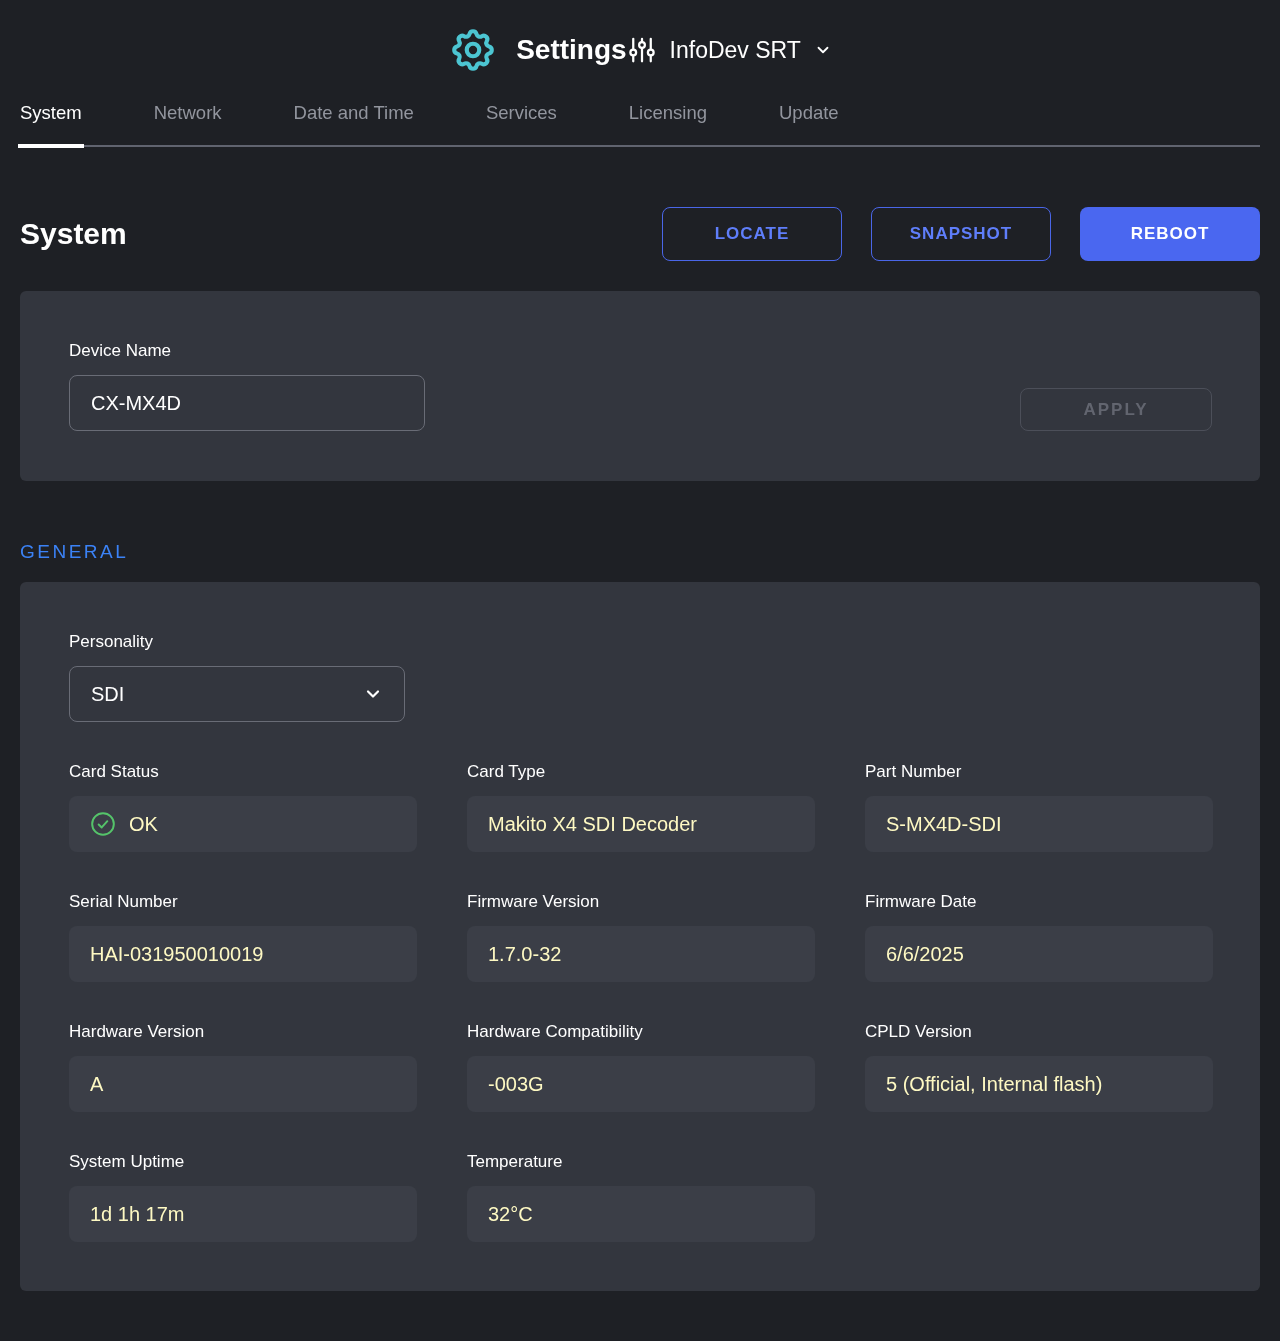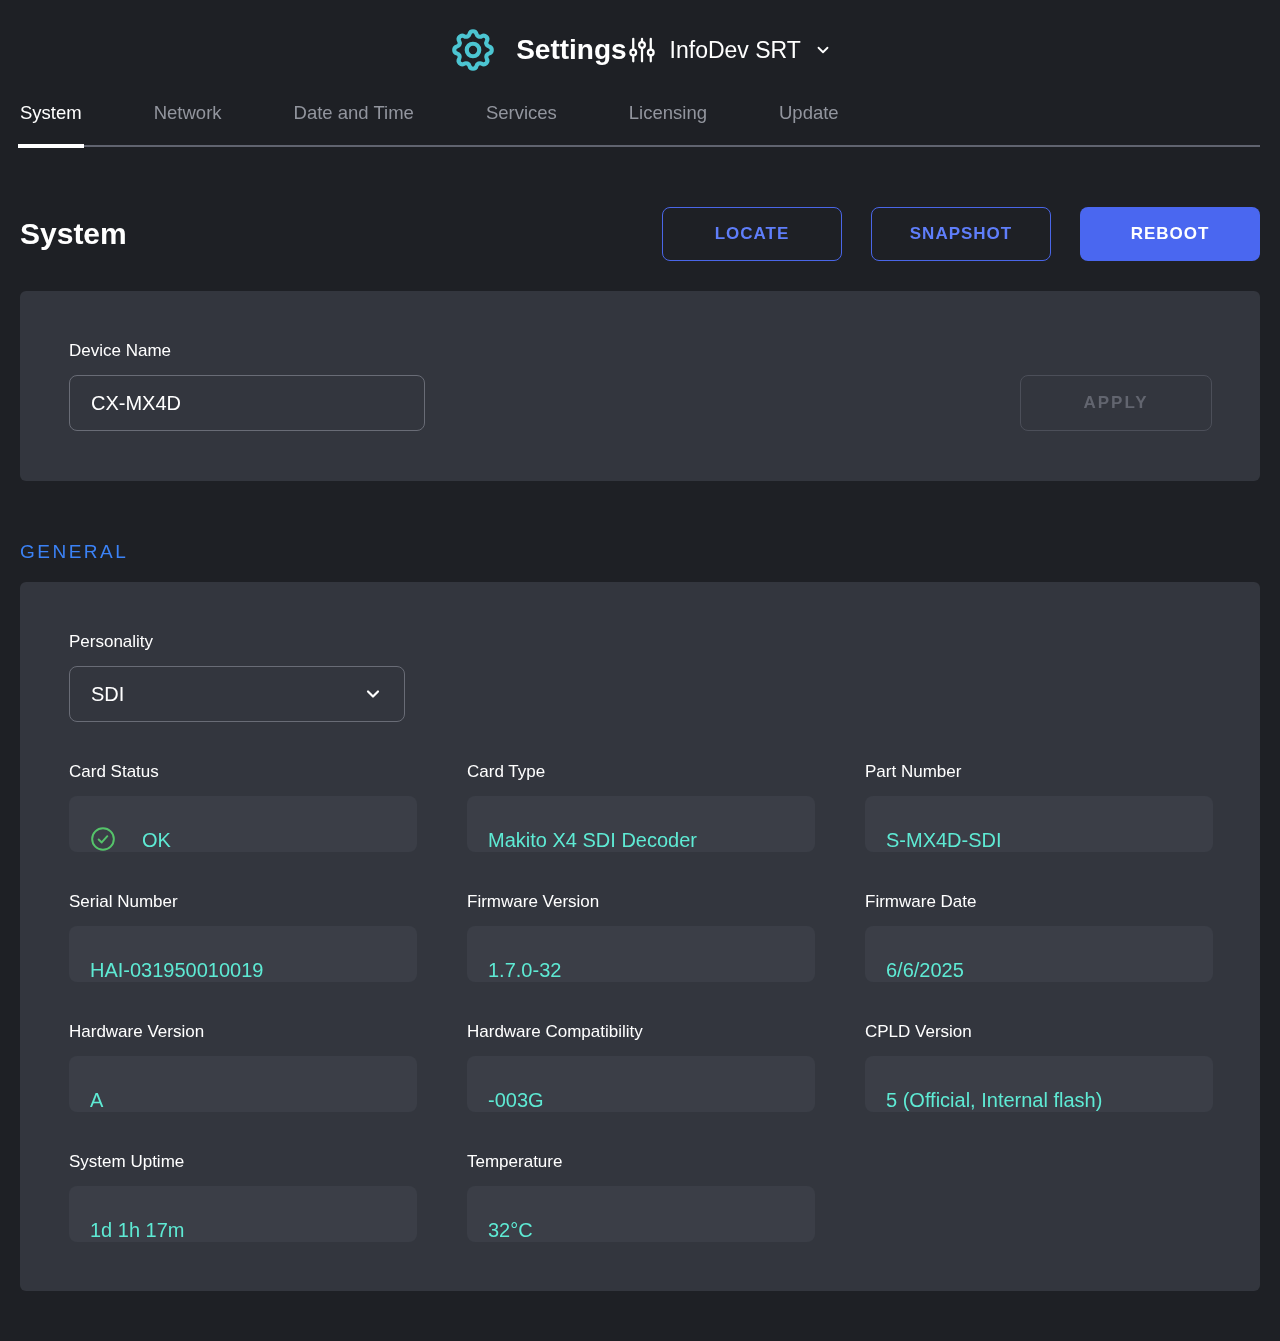--- a/index.html
+++ b/index.html
@@ -101,21 +101,21 @@
     background: transparent;
     border: 1px solid #696c76;
     border-radius: 8px;
     color: #fff;
     font-size: 20px;
     padding: 0 21px;
     font-family: inherit;
     outline: none;
   }
   .apply-btn {
-    width: 192px; height: 56px;
+    width: 192px; height: 43px;
     border: 1px solid #4c4f59;
     border-radius: 8px;
     background: transparent;
     color: #62656f;
     font-size: 17px;
     letter-spacing: 2px;
     font-weight: 600;
     font-family: inherit;
   }
 
@@ -145,24 +145,24 @@
   .grid {
     display: grid;
     grid-template-columns: repeat(3, 348px);
     column-gap: 50px;
     row-gap: 40px;
   }
   .value-box {
     height: 56px;
     background: #3b3e47;
     border-radius: 8px;
-    display: flex; align-items: flex-end;
-    gap: 26px;
+    display: flex; align-items: center;
+    gap: 13px;
     padding: 0 21px;
-    color: #5eead4;
+    color: #fef9c3;
     font-size: 20px;
   }
 </style>
 </head>
 <body>
 
 <div class="container">
 
   <header class="app-header">
     <div class="header-left">

